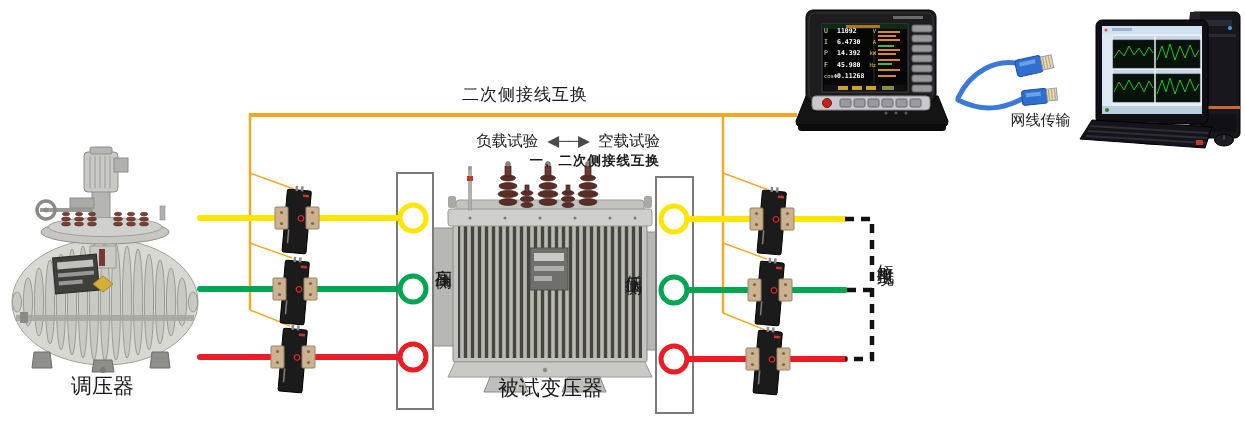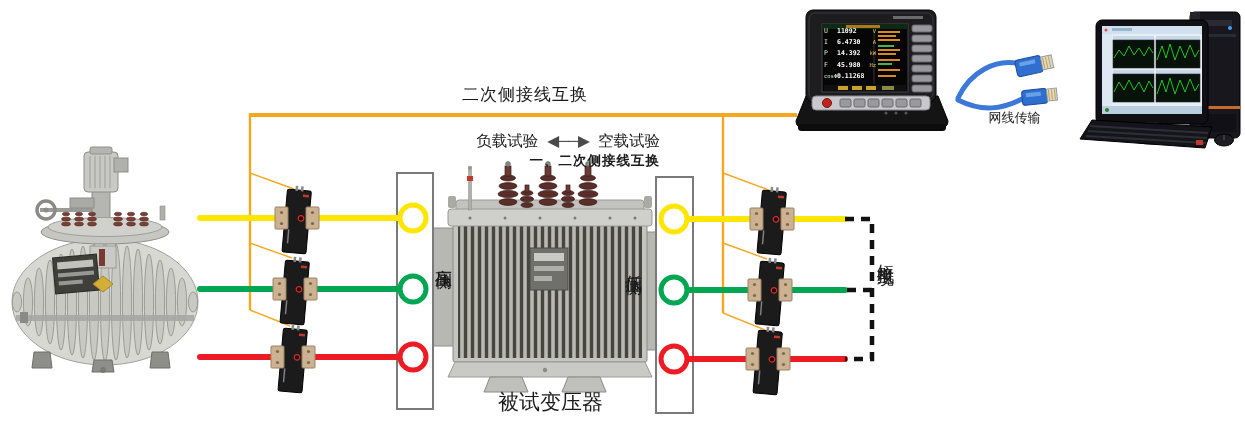--- a/index.html
+++ b/index.html
@@ -9,23 +9,23 @@
   .lbl{position:absolute;text-align:center;line-height:1.15;}
   .lbl-bus{left:440px;top:85px;width:170px;font-size:17px;letter-spacing:1px;}
   .lbl-mode{left:436px;top:132px;width:224px;display:flex;justify-content:flex-end;gap:9px;font-size:15.5px;}
   .lbl-mode .arrow{color:#4a4a4a;font-weight:bold;letter-spacing:-1px;}
   .lbl-swap{left:436px;top:153px;width:224px;font-size:13.5px;font-weight:bold;letter-spacing:1px;text-align:right;}
   .vtext{writing-mode:vertical-rl;text-orientation:upright;font-size:17px;letter-spacing:2px;line-height:1;}
   .lbl-hv{left:435px;top:256px;}
   .lbl-lv{left:625px;top:262px;}
   .lbl-short{left:877px;top:250px;}
   .lbl-reg{left:40px;top:374px;width:125px;font-size:21px;}
-  .lbl-trafo{left:468px;top:390px;width:165px;font-size:21px;}
+  .lbl-trafo{left:468px;top:376px;width:165px;font-size:21px;}
   .lbl-wp{left:808px;top:136px;width:125px;font-size:20px;}
-  .lbl-net{left:972px;top:111px;width:85px;font-size:13px;}
+  .lbl-net{left:998px;top:111px;width:85px;font-size:15px;}
   
   .scr{position:absolute;left:824px;top:27px;width:52px;height:62px;
        font-family:"DejaVu Sans Mono","Liberation Mono",monospace;}
   .scr-row{display:flex;align-items:baseline;height:11.2px;font-size:6.5px;}
   .scr-n{color:#cfe9cf;width:13px;}
   .scr-n.small{font-size:5.5px;}
   .scr-v{color:#ffffff;font-weight:bold;flex:1;text-align:left;}
   .scr-u{color:#e6c84a;width:9px;text-align:right;font-size:5.5px;}
   
   .busline{stroke:var(--bus,#F6A71F);fill:none;}
@@ -470,20 +470,21 @@
   <span>负载试验</span>
   <span class="arrow">◀──▶</span>
   <span>空载试验</span>
 </div>
 <div class="lbl lbl-swap">一、二次侧接线互换</div>
 
 <div class="lbl vtext lbl-hv">高压侧</div>
 <div class="lbl vtext lbl-lv">低压侧</div>
 <div class="lbl vtext lbl-short">短接电缆</div>
 
+<div class="lbl lbl-reg">调压器</div>
 <div class="lbl lbl-trafo">被试变压器</div>
 <div class="lbl lbl-net">网线传输</div>
 
 <div class="scr">
   <div class="scr-row">
     <span class="scr-n">U</span>
     <span class="scr-v">11092</span>
     <span class="scr-u">V</span>
   </div>
   <div class="scr-row">

